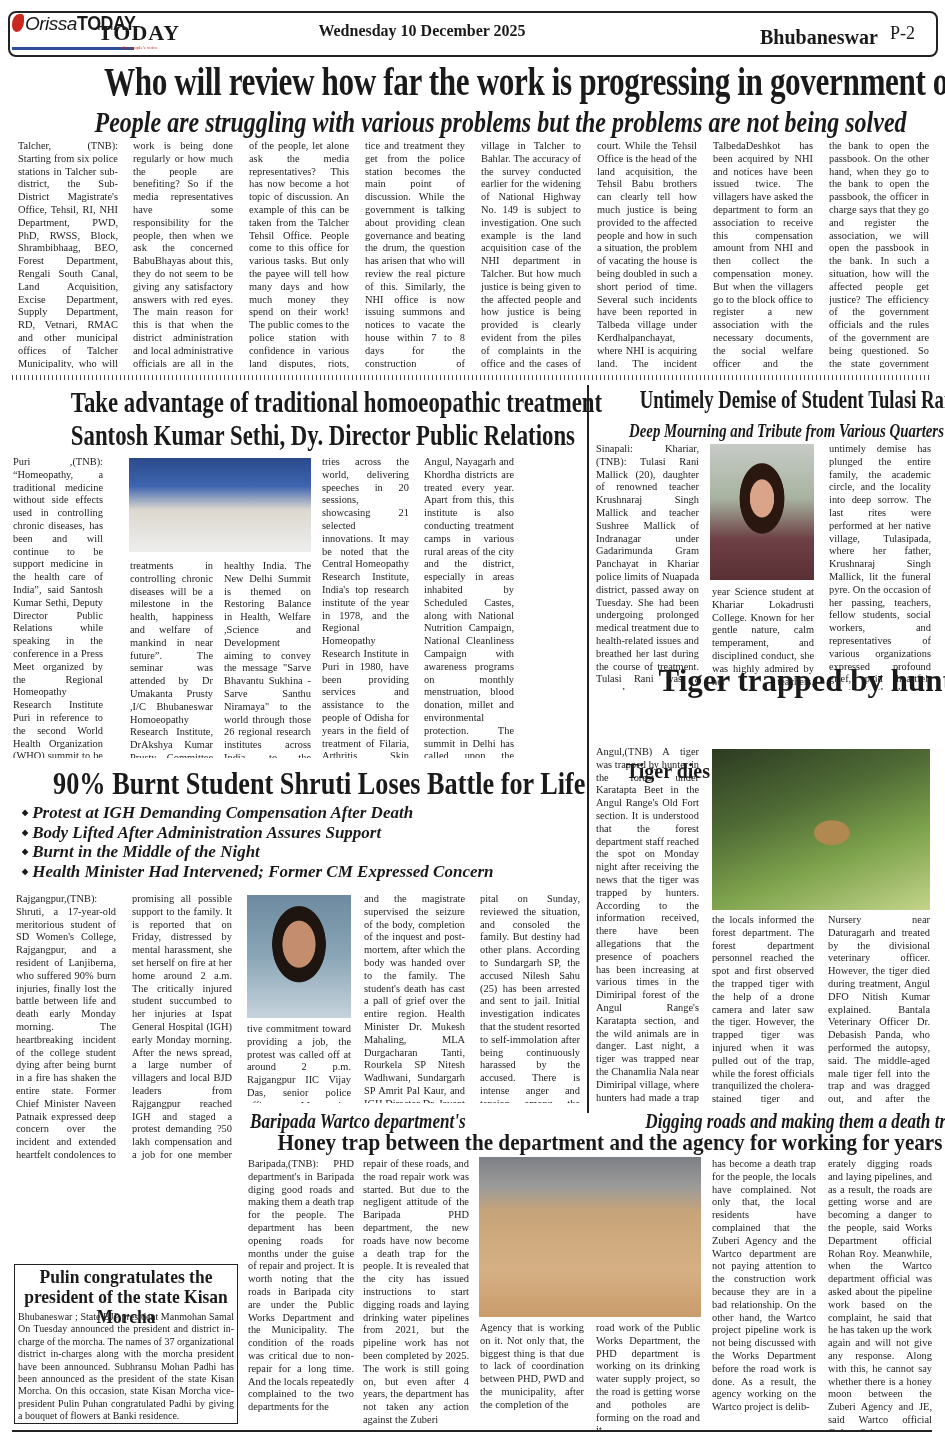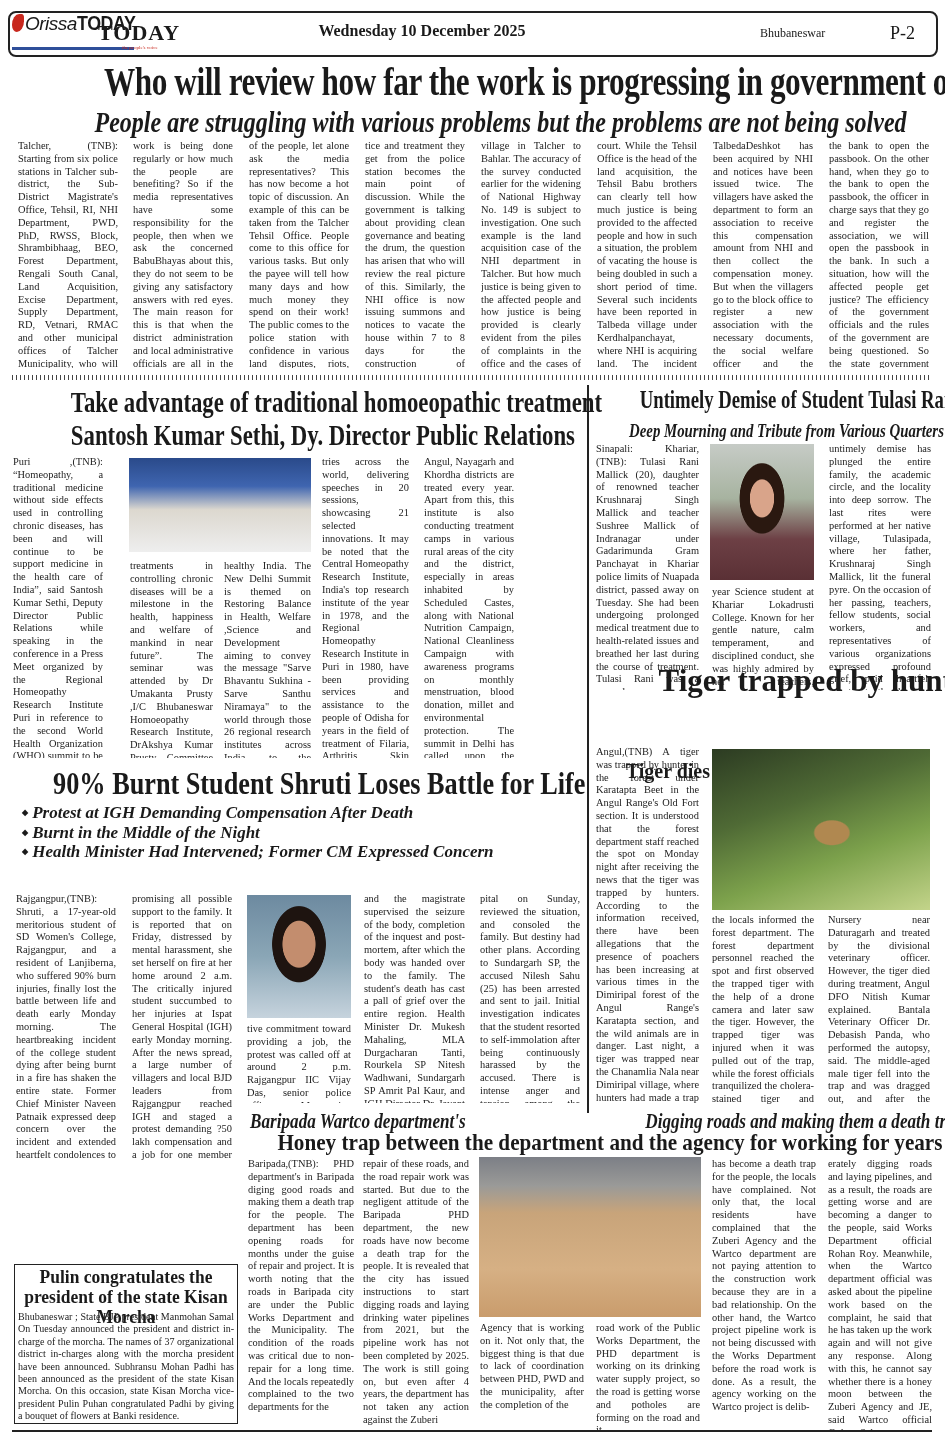--- a/index.html
+++ b/index.html
@@ -11,21 +11,21 @@
   
   .masthead { left: 8px; top: 11px; width: 930px; height: 46px; border: 2px solid #222; border-radius: 8px; }
   .logo { left: 12px; top: 11px; height: 28px; display: flex; align-items: baseline; font-family: "Liberation Sans", sans-serif; }
   .logo-leaf { width: 12px; height: 18px; background: #c8281e; border-radius: 60% 20% 60% 40%; margin-right: 1px; transform: translateY(2px); }
   .logo-orissa { font-style: italic; font-size: 19px; color: #1a1a1a; letter-spacing: -0.5px; }
   .logo-today { font-weight: bold; font-size: 21px; color: #1a1a1a; transform: scaleX(0.85); transform-origin: left; letter-spacing: -0.5px; }
   .logo-bar { left: 12px; top: 47px; width: 122px; height: 3px; background: #2f4f9a; }
   .logo-tag { left: 122px; top: 45px; font-size: 5px; color: #c8281e; }
   .section { left: 98px; top: 20px; font-size: 22px; font-weight: bold; letter-spacing: 1px; }
   .date { left: 222px; top: 22px; width: 400px; text-align: center; font-size: 16px; font-weight: bold; }
-  .city { left: 760px; top: 26px; font-size: 12px; font-weight: normal; }
+  .city { left: 760px; top: 26px; font-size: 20px; font-weight: bold; }
   .page-no { left: 890px; top: 23px; font-size: 18px; text-align: right; }
 
   .headline { font-weight: bold; text-align: center; white-space: nowrap; transform-origin: center top; }
   .h1 { left: 0; top: 58px; width: 945px; font-size: 40px; transform: scaleX(0.78); letter-spacing: -0.5px; }
   .h1-sub { left: 0; top: 105px; width: 945px; font-size: 30px; font-style: italic; transform: scaleX(0.8); }
 
   .col { font-size: 10.4px; line-height: 12.8px; text-align: justify; hyphens: auto; color: #222; }
 
   .dots { height: 5px; background: repeating-linear-gradient(90deg, #444 0 1px, transparent 1px 4px); }
   .vrule { width: 1.5px; background: #222; }
@@ -94,20 +94,21 @@
 <div class="abs headline" style="left:590px;top:722px;width:355px;font-size:20px;margin-top:38px;">Tiger dies in hospital after rescue</div>
 <div class="abs photo ph-tiger" style="left:712px;top:749px;width:218px;height:161px;"></div>
 
 <div class="abs col" style="left:596px;top:746px;width:103px;height:358px;overflow:hidden;">Angul,(TNB) A tiger was trapped by hunter in the forest under Karatapta Beet in the Angul Range's Old Fort section. It is understood that the forest department staff reached the spot on Monday night after receiving the news that the tiger was trapped by hunters. According to the information received, there have been allegations that the presence of poachers has been increasing at various times in the Dimiripal forest of the Angul Range's Karatapta section, and the wild animals are in danger. Last night, a tiger was trapped near the Chanamlia Nala near Dimiripal village, where hunters had made a trap made of GI wire and spread it for hunting wild animals. Hearing the roar of the tiger on Tuesday morning,</div>
 <div class="abs col" style="left:712px;top:914px;width:102px;height:190px;overflow:hidden;">the locals informed the forest department. The forest department personnel reached the spot and first observed the trapped tiger with the help of a drone camera and later saw the tiger. However, the trapped tiger was injured when it was pulled out of the trap, while the forest officials tranquilized the cholera-stained tiger and rescued it. Later, the injured tiger was taken to the Kulashinga</div>
 <div class="abs col" style="left:828px;top:914px;width:102px;height:190px;overflow:hidden;">Nursery near Daturagarh and treated by the divisional veterinary officer. However, the tiger died during treatment, Angul DFO Nitish Kumar explained. Bantala Veterinary Officer Dr. Debasish Panda, who performed the autopsy, said. The middle-aged male tiger fell into the trap and was dragged out, and after the pressure on the waist, the tiger died due to excessive bleeding.</div>
 
 <div class="abs headline" style="left:0;top:765px;width:590px;font-size:32px;transform:scaleX(0.82);">90% Burnt Student Shruti Loses Battle for Life</div>
 <div class="abs" style="left:22px;top:803px;width:560px;font-size:17px;line-height:19.5px;font-weight:bold;font-style:italic;">
   <div class="bullet">Protest at IGH Demanding Compensation After Death</div>
+  <div class="bullet">Body Lifted After Administration Assures Support</div>
   <div class="bullet">Burnt in the Middle of the Night</div>
   <div class="bullet">Health Minister Had Intervened; Former CM Expressed Concern</div>
 </div>
 <div class="abs photo ph-girl2" style="left:247px;top:895px;width:104px;height:123px;"></div>
 
 <div class="abs col" style="left:16px;top:893px;width:100px;height:268px;overflow:hidden;">Rajgangpur,(TNB): Shruti, a 17-year-old meritorious student of SD Women's College, Rajgangpur, and a resident of Lanjiberna, who suffered 90% burn injuries, finally lost the battle between life and death early Monday morning. The heartbreaking incident of the college student dying after being burnt in a fire has shaken the entire state. Former Chief Minister Naveen Patnaik expressed deep concern over the incident and extended heartfelt condolences to the bereaved family. Earlier on Sunday, Health Minister Dr. Mukesh Mahaling visited IGH, inquired about the girl's condition, and assured that she would be airlifted to AIIMS for better treatment once her condition stabilised,</div>
 <div class="abs col" style="left:132px;top:893px;width:100px;height:268px;overflow:hidden;">promising all possible support to the family. It is reported that on Friday, distressed by mental harassment, she set herself on fire at her home around 2 a.m. The critically injured student succumbed to her injuries at Ispat General Hospital (IGH) early Monday morning. After the news spread, a large number of villagers and local BJD leaders from Rajgangpur reached IGH and staged a protest demanding ?50 lakh compensation and a job for one member of the victim's family. They also warned that they would not allow the body to be taken unless their demands were met. However, following police and administrative intervention and an assurance of Rs4 lakh compensation along with a posi-</div>
 <div class="abs col" style="left:247px;top:1023px;width:104px;height:80px;overflow:hidden;">tive commitment toward providing a job, the protest was called off at around 2 p.m. Rajgangpur IIC Vijay Das, senior police officer Manoranjan Pradhan,</div>
 <div class="abs col" style="left:364px;top:893px;width:101px;height:210px;overflow:hidden;">and the magistrate supervised the seizure of the body, completion of the inquest and post-mortem, after which the body was handed over to the family. The student's death has cast a pall of grief over the entire region. Health Minister Dr. Mukesh Mahaling, MLA Durgacharan Tanti, Rourkela SP Nitesh Wadhwani, Sundargarh SP Amrit Pal Kaur, and IGH Director Dr. Jayant Acharya visited the hos-</div>
 <div class="abs col" style="left:480px;top:893px;width:100px;height:210px;overflow:hidden;">pital on Sunday, reviewed the situation, and consoled the family. But destiny had other plans. According to Sundargarh SP, the accused Nilesh Sahu (25) has been arrested and sent to jail. Initial investigation indicates that the student resorted to self-immolation after being continuously harassed by the accused. There is intense anger and tension among the public against the accused.</div>

